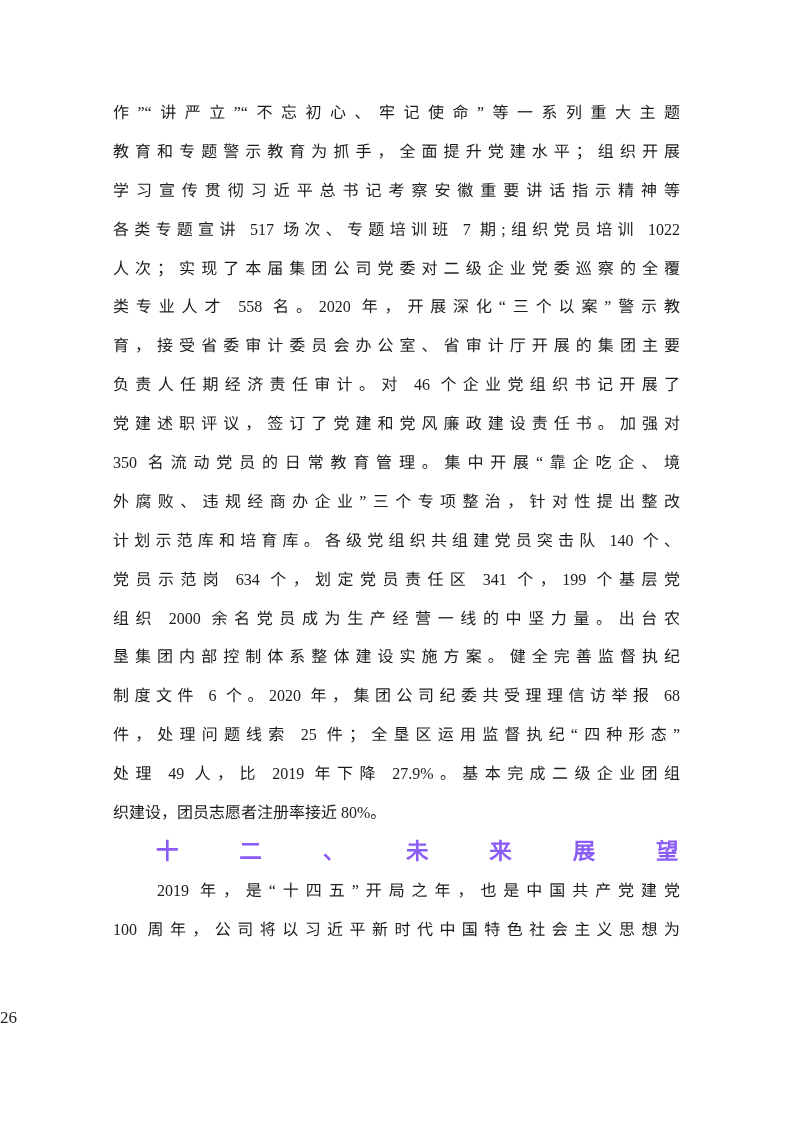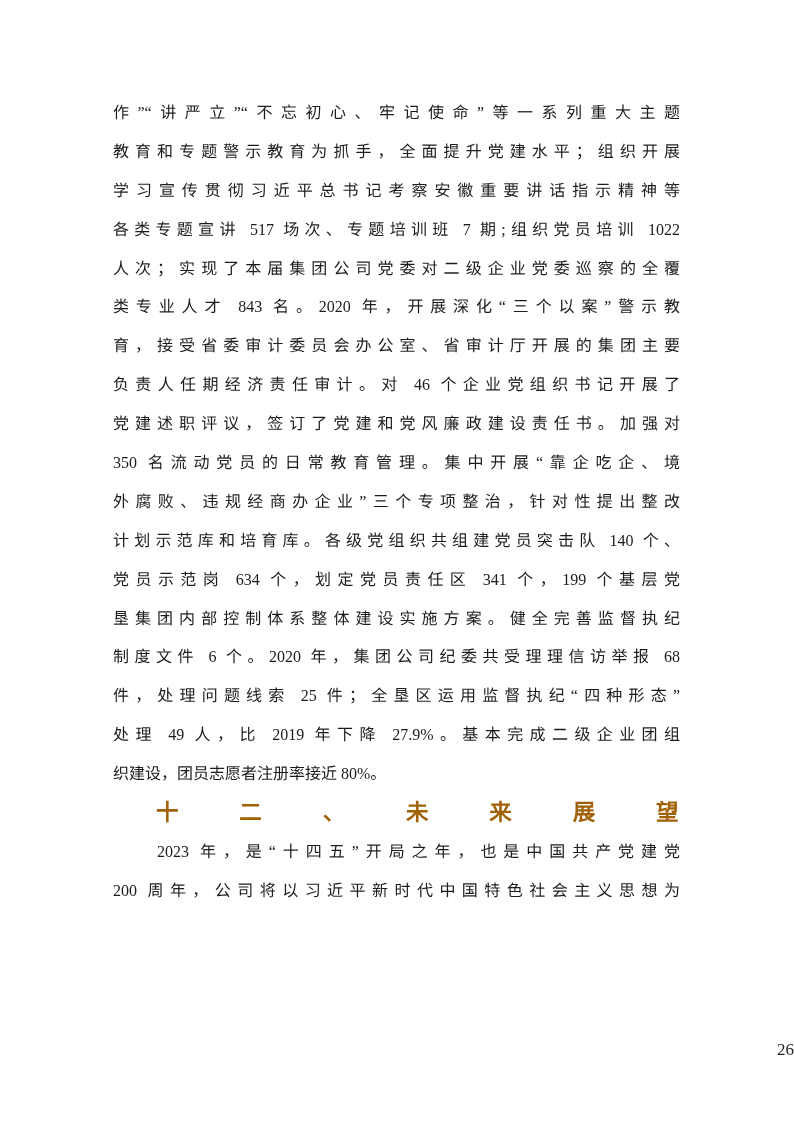--- a/index.html
+++ b/index.html
@@ -40,58 +40,59 @@
     text-indent: 44px;
   }
   .heading {
     font-family: "Liberation Sans", "DejaVu Sans", sans-serif;
     font-weight: 700;
     font-size: 22.5px;
     height: 38.9px;
     line-height: 38.9px;
     padding-left: 43px;
     letter-spacing: 1.5px;
-    color: #a16207;
+    color: #8b5cf6;
   }
   .page-number {
     position: absolute;
-    top: 1040px;
+    top: 1008px;
     left: 0;
     width: 100%;
-    text-align: right;
+    text-align: left;
     font-size: 17px;
     font-family: "Liberation Serif", "DejaVu Serif", serif;
     color: #222222;
   }
 </style>
 </head>
 <body>
 
 <div class="page">
   <div class="text-block">
     <div>
         <div class="line">作”“讲严立”“不忘初心、牢记使命”等一系列重大主题</div>
         <div class="line">教育和专题警示教育为抓手，全面提升党建水平；组织开展</div>
         <div class="line">学习宣传贯彻习近平总书记考察安徽重要讲话指示精神等</div>
         <div class="line">各类专题宣讲 517 场次、专题培训班 7 期;组织党员培训 1022</div>
         <div class="line">人次；实现了本届集团公司党委对二级企业党委巡察的全覆</div>
-        <div class="line">类专业人才 843 名。2020 年，开展深化“三个以案”警示教</div>
+        <div class="line">类专业人才 558 名。2020 年，开展深化“三个以案”警示教</div>
         <div class="line">育，接受省委审计委员会办公室、省审计厅开展的集团主要</div>
         <div class="line">负责人任期经济责任审计。对 46 个企业党组织书记开展了</div>
         <div class="line">党建述职评议，签订了党建和党风廉政建设责任书。加强对</div>
         <div class="line">350 名流动党员的日常教育管理。集中开展“靠企吃企、境</div>
         <div class="line">外腐败、违规经商办企业”三个专项整治，针对性提出整改</div>
         <div class="line">计划示范库和培育库。各级党组织共组建党员突击队 140 个、</div>
         <div class="line">党员示范岗 634 个，划定党员责任区 341 个，199 个基层党</div>
+        <div class="line">组织 2000 余名党员成为生产经营一线的中坚力量。出台农</div>
         <div class="line">垦集团内部控制体系整体建设实施方案。健全完善监督执纪</div>
         <div class="line">制度文件 6 个。2020 年，集团公司纪委共受理理信访举报 68</div>
         <div class="line">件，处理问题线索 25 件；全垦区运用监督执纪“四种形态”</div>
         <div class="line">处理 49 人，比 2019 年下降 27.9%。基本完成二级企业团组</div>
         <div class="line noj">织建设，团员志愿者注册率接近 80%。</div>
       </div>
     <div class="line heading">十二、未来展望</div>
     <div>
-        <div class="line indent">2023 年，是“十四五”开局之年，也是中国共产党建党</div>
-        <div class="line">200 周年，公司将以习近平新时代中国特色社会主义思想为</div>
+        <div class="line indent">2019 年，是“十四五”开局之年，也是中国共产党建党</div>
+        <div class="line">100 周年，公司将以习近平新时代中国特色社会主义思想为</div>
       </div>
   </div>
   <div class="page-number">26</div>
 </div>
 
 </body></html>

